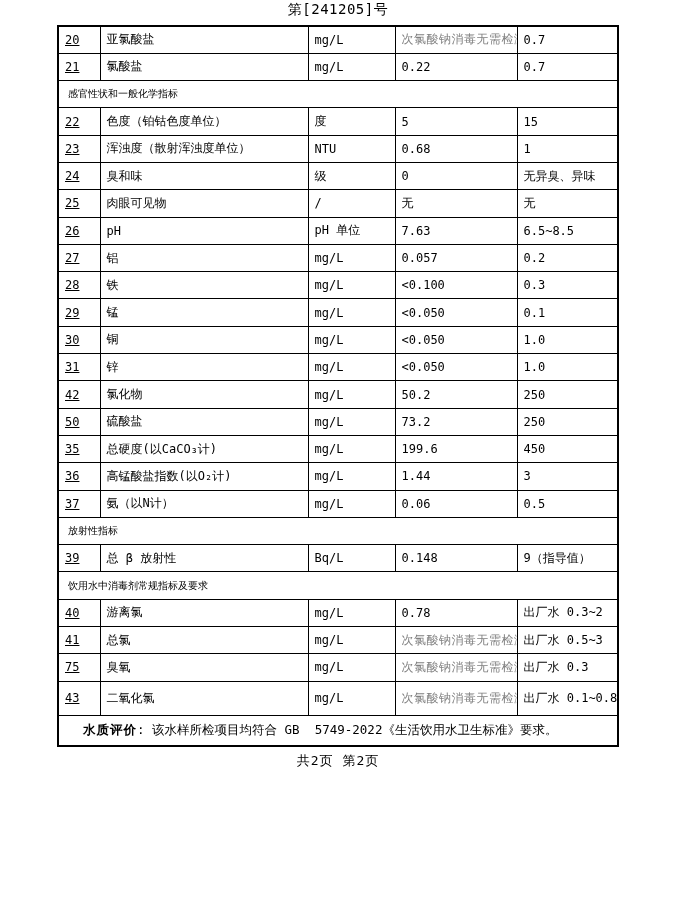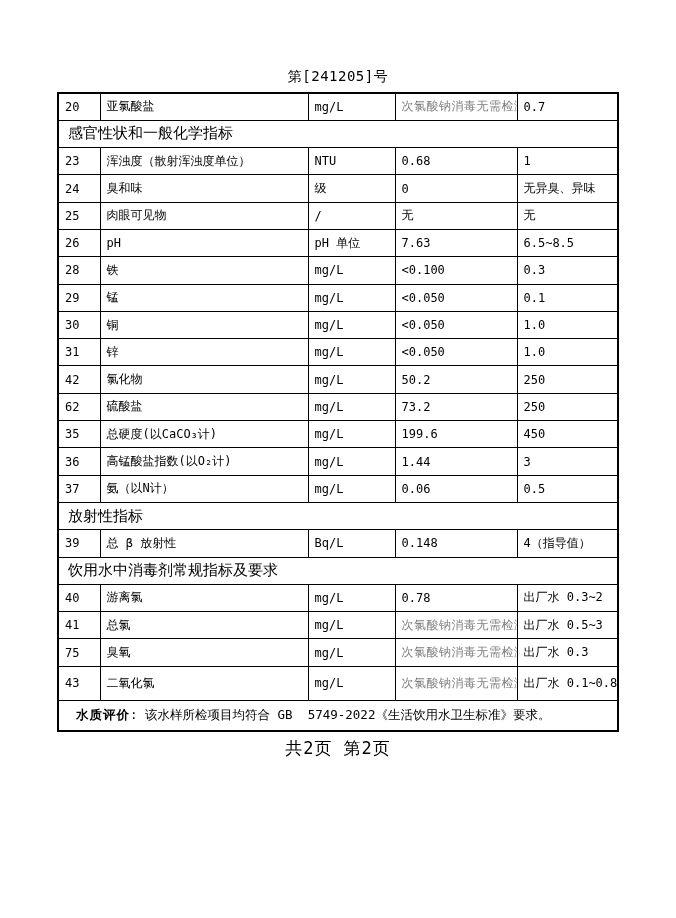--- a/index.html
+++ b/index.html
@@ -9,21 +9,20 @@
     color: #000000;
   }
   body {
     width: 676px;
     height: 918px;
     position: relative;
     font-family: "DejaVu Sans Mono", "Liberation Mono", monospace;
     overflow: hidden;
   }
   .doc-title {
-    padding-top: 67px;
     text-align: center;
     font-size: 14px;
     line-height: 18px;
     letter-spacing: 0.5px;
   }
   table.report {
     width: 560px;
     margin: 7px auto 0 auto;
     border-collapse: collapse;
     table-layout: fixed;
@@ -34,40 +33,40 @@
     font-size: 12px;
     vertical-align: middle;
     padding: 0 6px;
     overflow: hidden;
     white-space: nowrap;
   }
   tbody tr { height: 27.3px; }
   
   tbody tr:nth-last-child(2) { height: 34px; }
   tbody tr:last-child { height: 31px; }
-  td.col-no   { padding-left: 8px; }
+  td.col-no   { padding-left: 8px; text-decoration: underline; }
   td.col-name { padding-left: 9px; }
   td.muted {
     color: #808080;
     font-size: 10.5px;
     letter-spacing: 0.5px;
   }
   tr.section td {
     padding-left: 9px;
-    font-size: 15px;
+    font-size: 10px;
   }
   tr.eval td {
     font-size: 12.5px;
     white-space: pre-wrap;
-    padding-left: 17px;
+    padding-left: 24px;
   }
   tr.eval b { letter-spacing: 1px; }
   .page-footer {
     text-align: center;
-    font-size: 17px;
+    font-size: 13px;
     margin-top: 5px;
     letter-spacing: 1px;
   }
 </style>
 </head>
 <body>
 
 <div class="doc-title">第[241205]号</div>
 
 <table class="report">
@@ -79,22 +78,36 @@
     <col style="width:101px">
   </colgroup>
   <tbody>
       <tr class="item">
         <td class="col-no">20</td>
         <td class="col-name">亚氯酸盐</td>
         <td class="col-unit">mg/L</td>
         <td class="col-value muted">次氯酸钠消毒无需检测</td>
         <td class="col-limit">0.7</td>
       </tr>
+      <tr class="item">
+        <td class="col-no">21</td>
+        <td class="col-name">氯酸盐</td>
+        <td class="col-unit">mg/L</td>
+        <td class="col-value">0.22</td>
+        <td class="col-limit">0.7</td>
+      </tr>
       <tr class="section">
         <td colspan="5">感官性状和一般化学指标</td>
+      </tr>
+      <tr class="item">
+        <td class="col-no">22</td>
+        <td class="col-name">色度（铂钴色度单位）</td>
+        <td class="col-unit">度</td>
+        <td class="col-value">5</td>
+        <td class="col-limit">15</td>
       </tr>
       <tr class="item">
         <td class="col-no">23</td>
         <td class="col-name">浑浊度（散射浑浊度单位）</td>
         <td class="col-unit">NTU</td>
         <td class="col-value">0.68</td>
         <td class="col-limit">1</td>
       </tr>
       <tr class="item">
         <td class="col-no">24</td>
@@ -111,20 +124,27 @@
         <td class="col-limit">无</td>
       </tr>
       <tr class="item">
         <td class="col-no">26</td>
         <td class="col-name">pH</td>
         <td class="col-unit">pH 单位</td>
         <td class="col-value">7.63</td>
         <td class="col-limit">6.5~8.5</td>
       </tr>
       <tr class="item">
+        <td class="col-no">27</td>
+        <td class="col-name">铝</td>
+        <td class="col-unit">mg/L</td>
+        <td class="col-value">0.057</td>
+        <td class="col-limit">0.2</td>
+      </tr>
+      <tr class="item">
         <td class="col-no">28</td>
         <td class="col-name">铁</td>
         <td class="col-unit">mg/L</td>
         <td class="col-value">&lt;0.100</td>
         <td class="col-limit">0.3</td>
       </tr>
       <tr class="item">
         <td class="col-no">29</td>
         <td class="col-name">锰</td>
         <td class="col-unit">mg/L</td>
@@ -146,21 +166,21 @@
         <td class="col-limit">1.0</td>
       </tr>
       <tr class="item">
         <td class="col-no">42</td>
         <td class="col-name">氯化物</td>
         <td class="col-unit">mg/L</td>
         <td class="col-value">50.2</td>
         <td class="col-limit">250</td>
       </tr>
       <tr class="item">
-        <td class="col-no">62</td>
+        <td class="col-no">50</td>
         <td class="col-name">硫酸盐</td>
         <td class="col-unit">mg/L</td>
         <td class="col-value">73.2</td>
         <td class="col-limit">250</td>
       </tr>
       <tr class="item">
         <td class="col-no">35</td>
         <td class="col-name">总硬度(以CaCO₃计)</td>
         <td class="col-unit">mg/L</td>
         <td class="col-value">199.6</td>
@@ -181,21 +201,21 @@
         <td class="col-limit">0.5</td>
       </tr>
       <tr class="section">
         <td colspan="5">放射性指标</td>
       </tr>
       <tr class="item">
         <td class="col-no">39</td>
         <td class="col-name">总 β 放射性</td>
         <td class="col-unit">Bq/L</td>
         <td class="col-value">0.148</td>
-        <td class="col-limit">4（指导值）</td>
+        <td class="col-limit">9（指导值）</td>
       </tr>
       <tr class="section">
         <td colspan="5">饮用水中消毒剂常规指标及要求</td>
       </tr>
       <tr class="item">
         <td class="col-no">40</td>
         <td class="col-name">游离氯</td>
         <td class="col-unit">mg/L</td>
         <td class="col-value">0.78</td>
         <td class="col-limit">出厂水 0.3~2</td>

